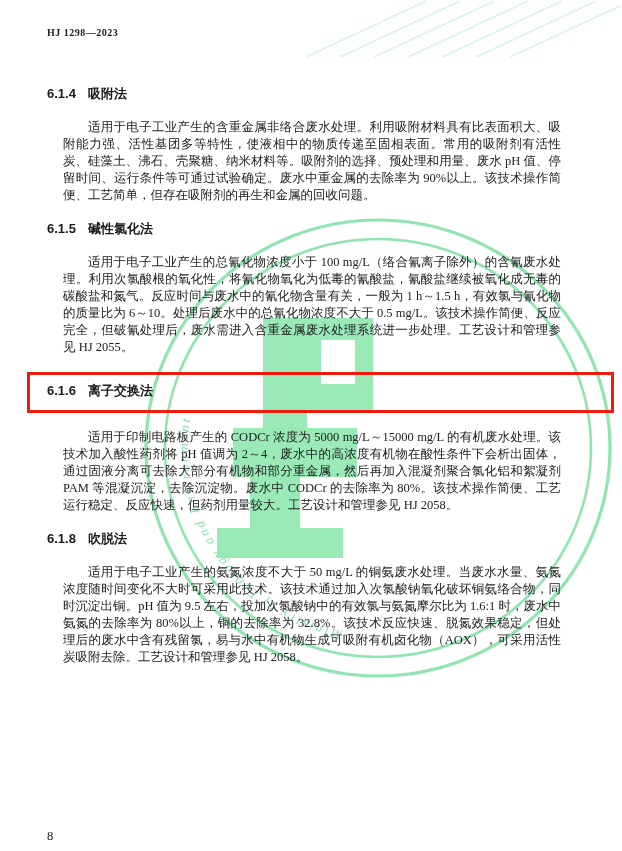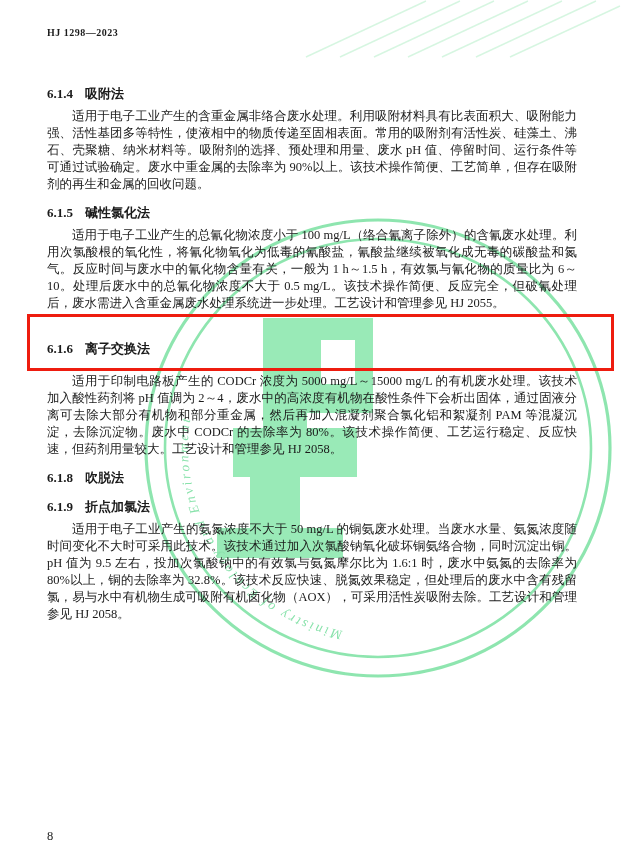--- a/index.html
+++ b/index.html
@@ -15,31 +15,31 @@
   .content{
     position:relative;z-index:1;
     padding:24px 45px 0 47px;
     font-size:12.5px;line-height:17px;
   }
   .doc-num{
     font-family:"Liberation Serif","DejaVu Serif",serif;
     font-weight:bold;font-size:10px;letter-spacing:.5px;
   }
   .sec-h{
-    font-family:Liberation Serif, serif;
+    font-family:Liberation Sans, sans-serif;
     font-weight:bold;font-size:13px;line-height:18px;
     margin:11px 0 5px 0;
   }
   .sec-h.first{margin-top:44px;}
   .sec-h .sec-title{margin-left:12px;}
-  .para{margin:0;text-align:justify;text-indent:2em;}
+  .para{margin:16px;text-align:justify;text-indent:2em;}
   .hl-box{
     border:3px solid #ee1c0f;
     margin:2px -37px 2px -20px;
-    padding:17px 34px 5px 17px;
+    padding:1px 34px 5px 17px;
   }
   .hl-box .sec-h{margin-top:6px;}
   .page-footer{
     position:absolute;left:47px;top:829px;z-index:1;
     font-size:12.5px;
   }
 </style>
 </head>
 <body>
 
@@ -109,23 +109,20 @@
       <p class="para">适用于印制电路板产生的 CODCr 浓度为 5000 mg/L～15000 mg/L 的有机废水处理。该技术加入酸性药剂将 pH 值调为 2～4，废水中的高浓度有机物在酸性条件下会析出固体，通过固液分离可去除大部分有机物和部分重金属，然后再加入混凝剂聚合氯化铝和絮凝剂 PAM 等混凝沉淀，去除沉淀物。废水中 CODCr 的去除率为 80%。该技术操作简便、工艺运行稳定、反应快速，但药剂用量较大。工艺设计和管理参见 HJ 2058。</p>
     </div>
 
     <div>
       <div class="sec-h">
         <span>6.1.8</span><span class="sec-title">吹脱法</span>
       </div>
     </div>
 
     <div>
-      <div class="sec-h">
-        <span>6.1.9</span><span class="sec-title">折点加氯法</span>
-      </div>
       <p class="para">适用于电子工业产生的氨氮浓度不大于 50 mg/L 的铜氨废水处理。当废水水量、氨氮浓度随时间变化不大时可采用此技术。该技术通过加入次氯酸钠氧化破坏铜氨络合物，同时沉淀出铜。pH 值为 9.5 左右，投加次氯酸钠中的有效氯与氨氮摩尔比为 1.6:1 时，废水中氨氮的去除率为 80%以上，铜的去除率为 32.8%。该技术反应快速、脱氮效果稳定，但处理后的废水中含有残留氯，易与水中有机物生成可吸附有机卤化物（AOX），可采用活性炭吸附去除。工艺设计和管理参见 HJ 2058。</p>
     </div>
 
   </div>
 
   <div class="page-footer">8</div>
 
 </div>
 
 </body></html>

